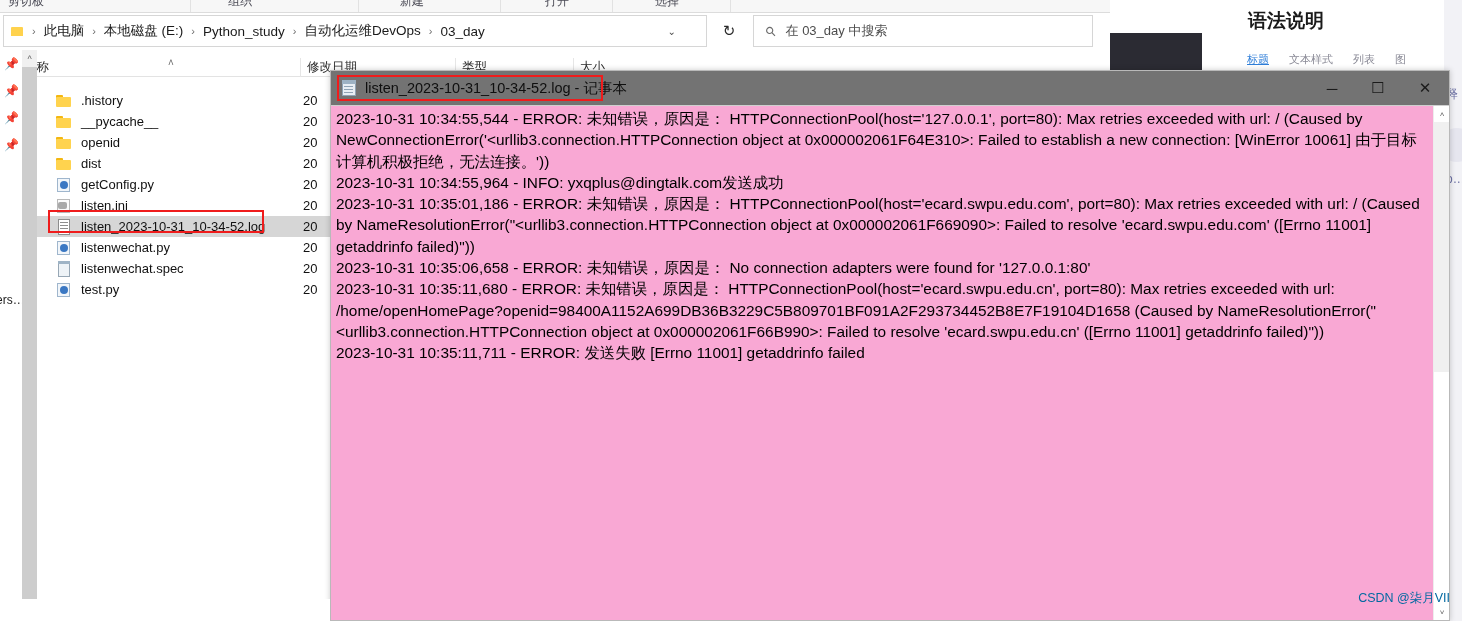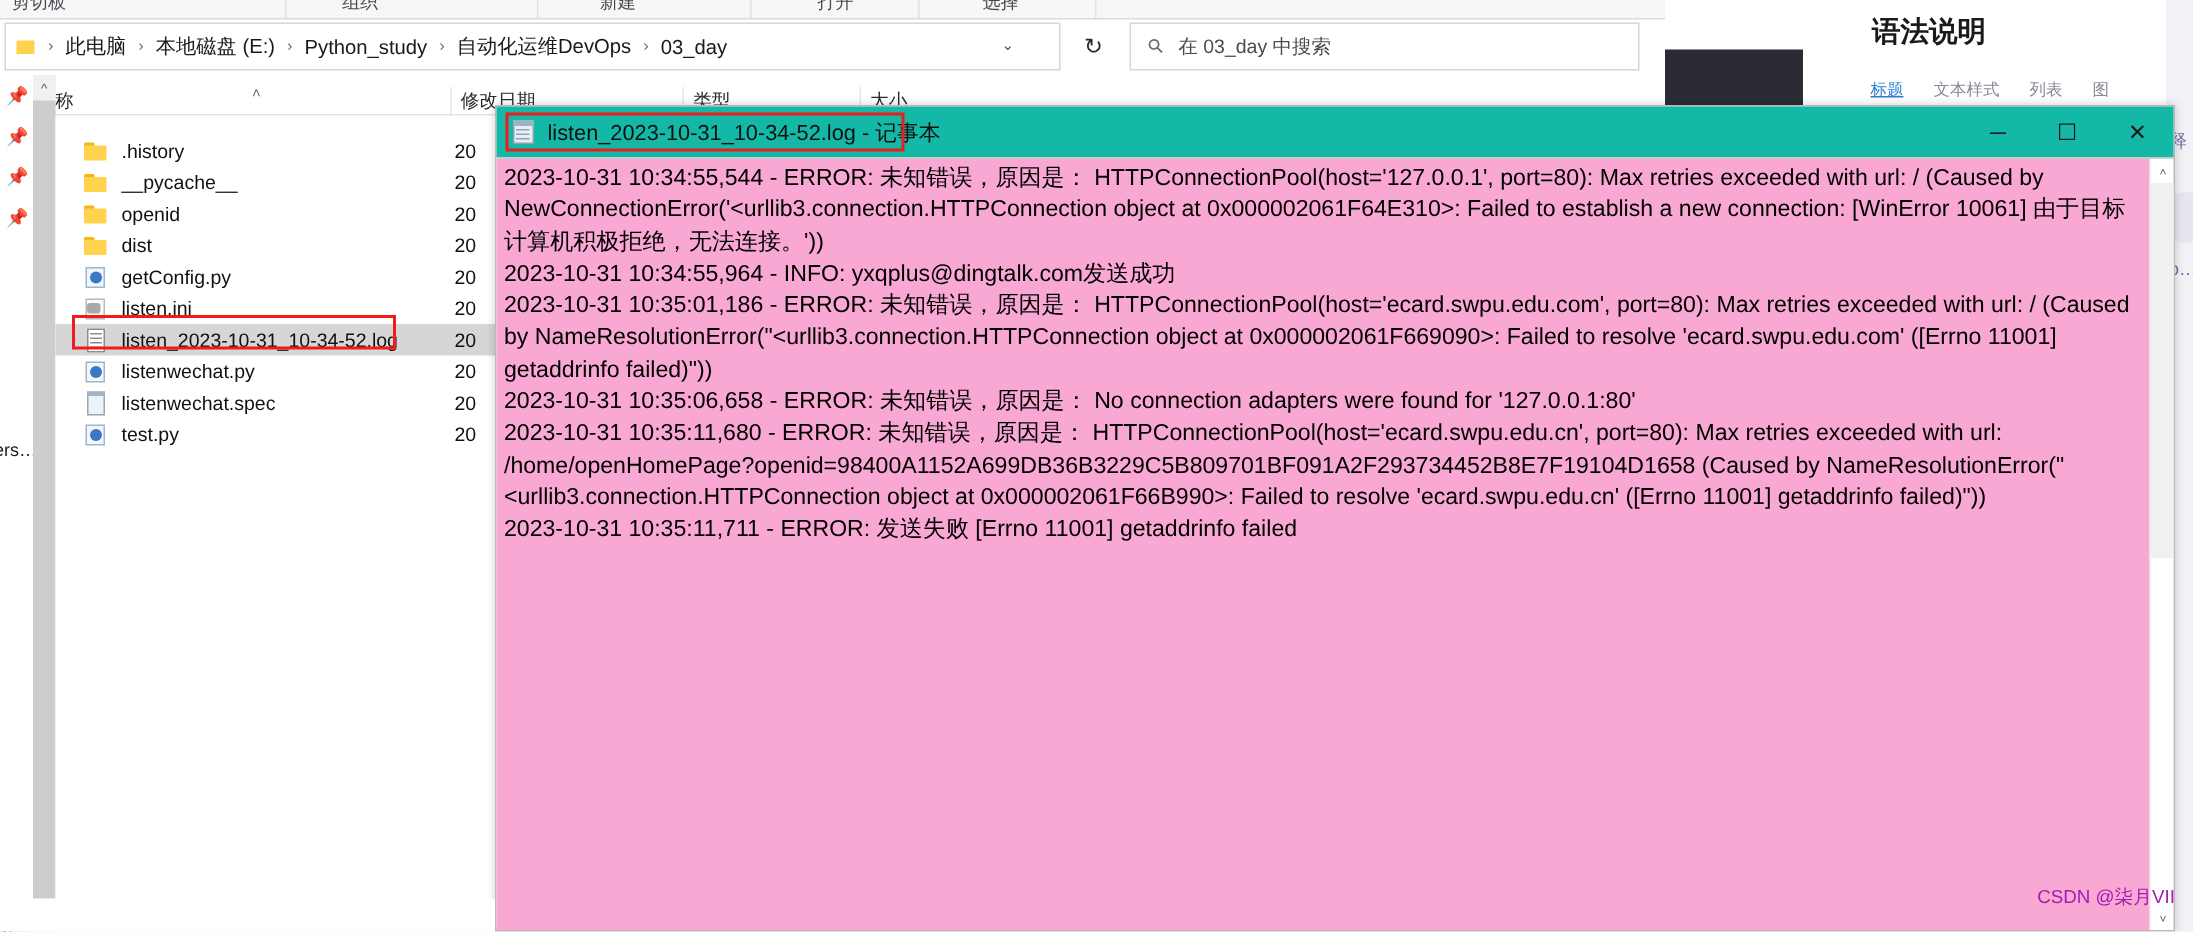--- a/index.html
+++ b/index.html
@@ -223,21 +223,21 @@
   }
 
   
   .notepad {
     position:absolute; left:330px; top:70px; width:1120px; height:551px;
     background:#ffffff; border:1px solid #b9b9b9;
     box-shadow:0 0 6px rgba(0,0,0,.20);
     display:flex; flex-direction:column;
   }
   .np-title {
-    height:34px; background:#14b8a6; display:flex; align-items:center;
+    height:34px; background:#737373; display:flex; align-items:center;
     flex:none; position:relative;
   }
   .np-ticon {
     width:16px; height:16px; margin-left:10px; margin-right:8px;
     position:relative; flex:none;
   }
   .np-ticon .page {
     position:absolute; left:1px; top:0; width:14px; height:16px;
     background:#e8eef4; border:1px solid #8fa3b5;
   }
@@ -296,21 +296,21 @@
     background:#ffffff;
   }
   .np-vscroll .thumb {
     position:absolute; left:0; top:0; width:16px; height:250px;
     background:#f0f0f0;
   }
 
   
   .watermark {
     position:absolute; right:12px; bottom:14px;
-    font-size:12.5px; color:#a21caf; white-space:nowrap;
+    font-size:12.5px; color:#0369a1; white-space:nowrap;
     z-index:50;
   }
   
   .statusline {
     position:absolute; left:0; bottom:0; width:330px; height:22px;
     background:#ffffff;
   }
 </style>
 </head>
 <body>

